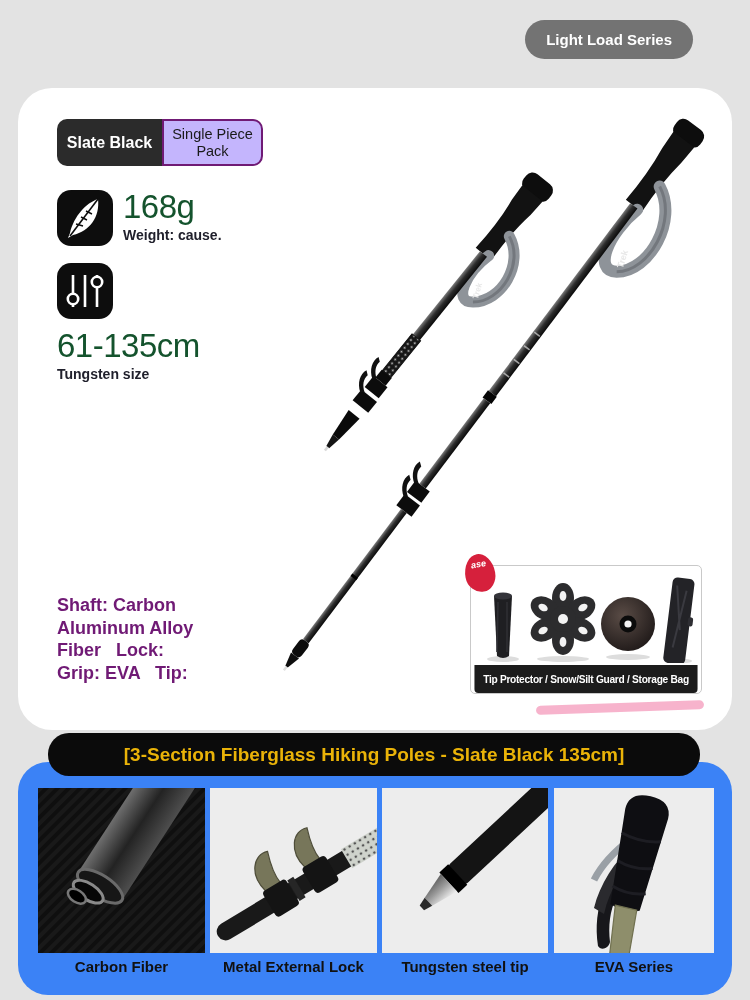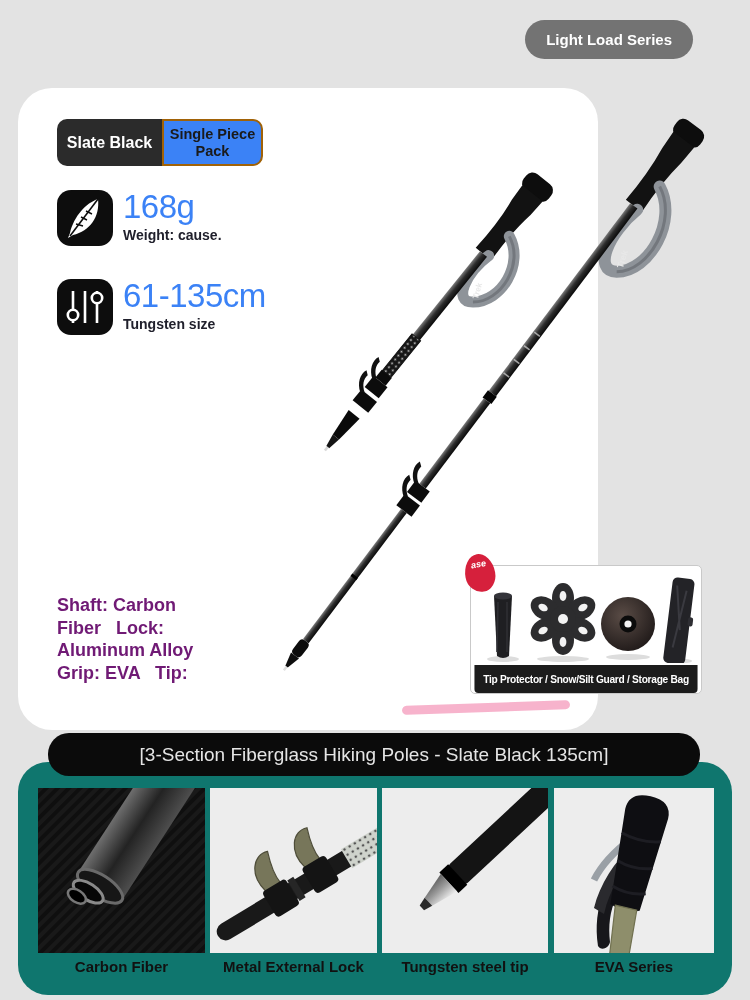--- a/index.html
+++ b/index.html
@@ -5,37 +5,37 @@
   html,body{margin:0;padding:0;}
   body{width:750px;height:1000px;position:relative;background:#e3e3e3;
        font-family:"Liberation Sans",sans-serif;overflow:hidden;}
   .abs{position:absolute;}
 
   
   .series-badge{top:20px;right:57px;background:#737373;color:#fff;font-weight:bold;
     font-size:15px;padding:11px 21px;border-radius:999px;}
 
   
-  .main-card{left:18px;top:88px;width:580px;height:642px;background:#fff;border-radius:34px;}
+  .main-card{left:18px;top:88px;width:714px;height:642px;background:#fff;border-radius:34px;}
   .poles-svg{position:absolute;left:0;top:0;width:714px;height:642px;z-index:1;}
 
   
   .variant-row{left:39px;top:31px;display:flex;z-index:3;}
   .variant-color{background:#2b2b2b;color:#fff;font-weight:bold;font-size:16px;
     border-radius:10px 0 0 10px;width:105px;height:47px;display:flex;align-items:center;justify-content:center;}
-  .variant-pack{background:#3b82f6;color:#1a1a1a;font-weight:bold;font-size:14.5px;line-height:1.15;
-    border:2px solid #a16207;border-radius:0 10px 10px 0;width:97px;height:43px;
+  .variant-pack{background:#c4b5fd;color:#1a1a1a;font-weight:normal;font-size:14.5px;line-height:1.15;
+    border:2px solid #701a75;border-radius:0 10px 10px 0;width:97px;height:43px;
     display:flex;align-items:center;justify-content:center;text-align:center;}
 
   
   .spec{left:39px;display:flex;gap:10px;z-index:3;}
   .spec-icon{width:56px;height:56px;background:#0d0d0d;border-radius:14px;flex:0 0 56px;
     display:flex;align-items:center;justify-content:center;}
   .spec-icon svg{width:56px;height:56px;}
-  .spec-value{font-size:33px;color:#3b82f6;line-height:1.05;letter-spacing:-0.5px;}
+  .spec-value{font-size:33px;color:#14532d;line-height:1.05;letter-spacing:-0.5px;}
   .spec-label{font-size:14px;font-weight:bold;color:#20202c;margin-top:2px;}
 
   
   .materials{left:39px;top:506px;z-index:3;color:#701a75;font-weight:bold;font-size:18px;line-height:1.26;}
   .materials span{display:block;white-space:pre;}
 
   
   .acc-box{left:452px;top:477px;width:230px;height:127px;background:#fff;border:1px solid #c9c9c9;
     border-radius:5px;z-index:3;}
   .acc-items{position:absolute;left:0;top:0;width:228px;height:97px;}
@@ -46,24 +46,24 @@
     border-radius:50% 50% 48% 52%/55% 55% 45% 45%;transform:rotate(-10deg);
     color:#fff;font-size:9px;font-style:italic;font-weight:bold;display:flex;justify-content:center;padding-top:5px;box-sizing:border-box;}
 
   
   .disc-swoosh{right:28px;top:615px;width:168px;height:9px;background:#f0679a;opacity:.5;
     border-radius:6px;transform:rotate(-2deg);z-index:3;}
   .disclaimer{right:3px;top:606px;z-index:4;color:#e01b22;font-weight:bold;font-size:16px;letter-spacing:-0.3px;}
 
   
   .banner{left:48px;top:733px;width:652px;height:43px;background:#0b0b0b;border-radius:21px;
-    color:#e5e5e5;font-weight:normal;font-size:19px;display:flex;align-items:center;justify-content:center;z-index:5;}
-
-  
-  .bottom-card{left:18px;top:762px;width:714px;height:233px;background:#0f766e;border-radius:30px;z-index:2;}
+    color:#eab308;font-weight:bold;font-size:19px;display:flex;align-items:center;justify-content:center;z-index:5;}
+
+  
+  .bottom-card{left:18px;top:762px;width:714px;height:233px;background:#3b82f6;border-radius:30px;z-index:2;}
   .tile{position:absolute;top:26px;height:165px;overflow:hidden;}
   .tile svg{display:block;width:100%;height:100%;}
   .tile-caption{position:absolute;top:196px;text-align:center;font-weight:bold;font-size:15px;color:#111;}
 </style>
 </head>
 <body>
 
 <div class="abs series-badge">Light Load Series</div>
 
 <div class="abs main-card">
@@ -136,39 +136,39 @@
         <path d="M41,9 L13,46" stroke="#0d0d0d" stroke-width="1.6" fill="none"></path>
         <path d="M24,27 L30,30 M19,34 L26,36 M29,21 L35,24" stroke="#0d0d0d" stroke-width="1.4" fill="none"></path>
       </svg>
     </div>
     <div>
       <div class="spec-value">168g</div>
       <div class="spec-label">Weight: cause.</div>
     </div>
   </div>
 
-  <div class="abs spec" style="top:191px;">
+  <div class="abs spec" style="top:175px;flex-direction:column;">
     <div class="spec-icon">
       <svg viewBox="0 0 56 56" fill="none">
         <path d="M16,12 V44 M28,12 V44 M40,12 V44" stroke="#fff" stroke-width="2.6"></path>
         <circle cx="16" cy="36" r="5.2" fill="#0d0d0d" stroke="#fff" stroke-width="2.6"></circle>
         <circle cx="40" cy="19" r="5.2" fill="#0d0d0d" stroke="#fff" stroke-width="2.6"></circle>
       </svg>
     </div>
     <div>
       <div class="spec-value">61-135cm</div>
       <div class="spec-label">Tungsten size</div>
     </div>
   </div>
 
 
   <div class="abs materials">
     <span>Shaft: Carbon</span>
+    <span>Aluminum Alloy</span>
     <span>Fiber   Lock:</span>
-    <span>Aluminum Alloy</span>
     <span>Grip: EVA   Tip:</span>
   </div>
 
   <div class="abs acc-box">
     <svg class="acc-items" viewBox="0 0 228 97">
       <defs>
         <radialGradient id="donG" cx="0.4" cy="0.35" r="0.8">
           <stop offset="0" stop-color="#5a4c46"></stop>
             <stop offset="1" stop-color="#171212"></stop>
         </radialGradient>

